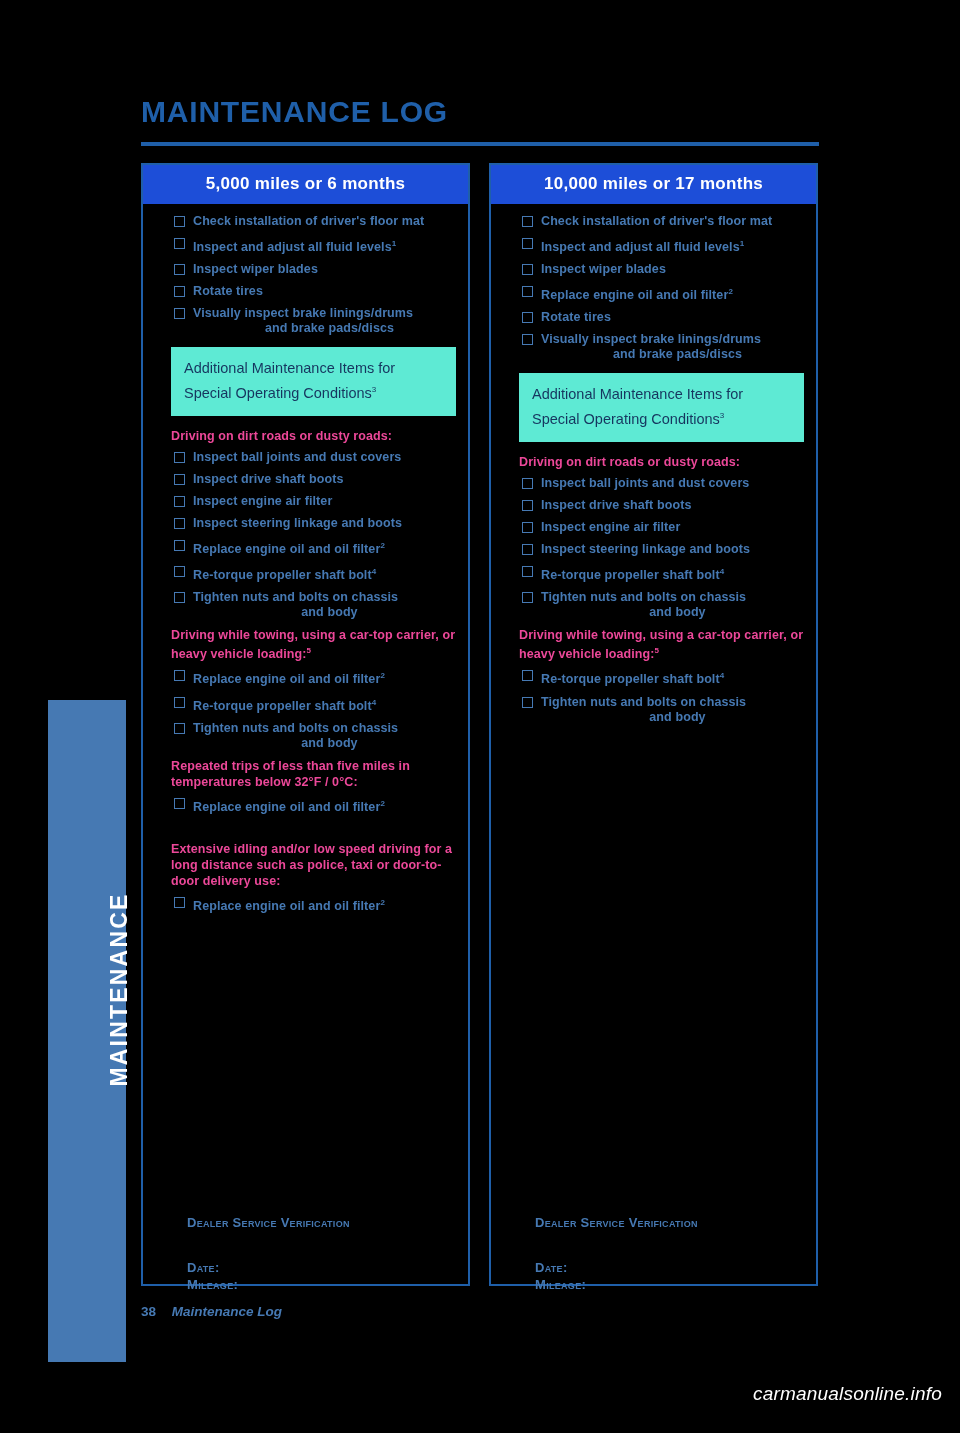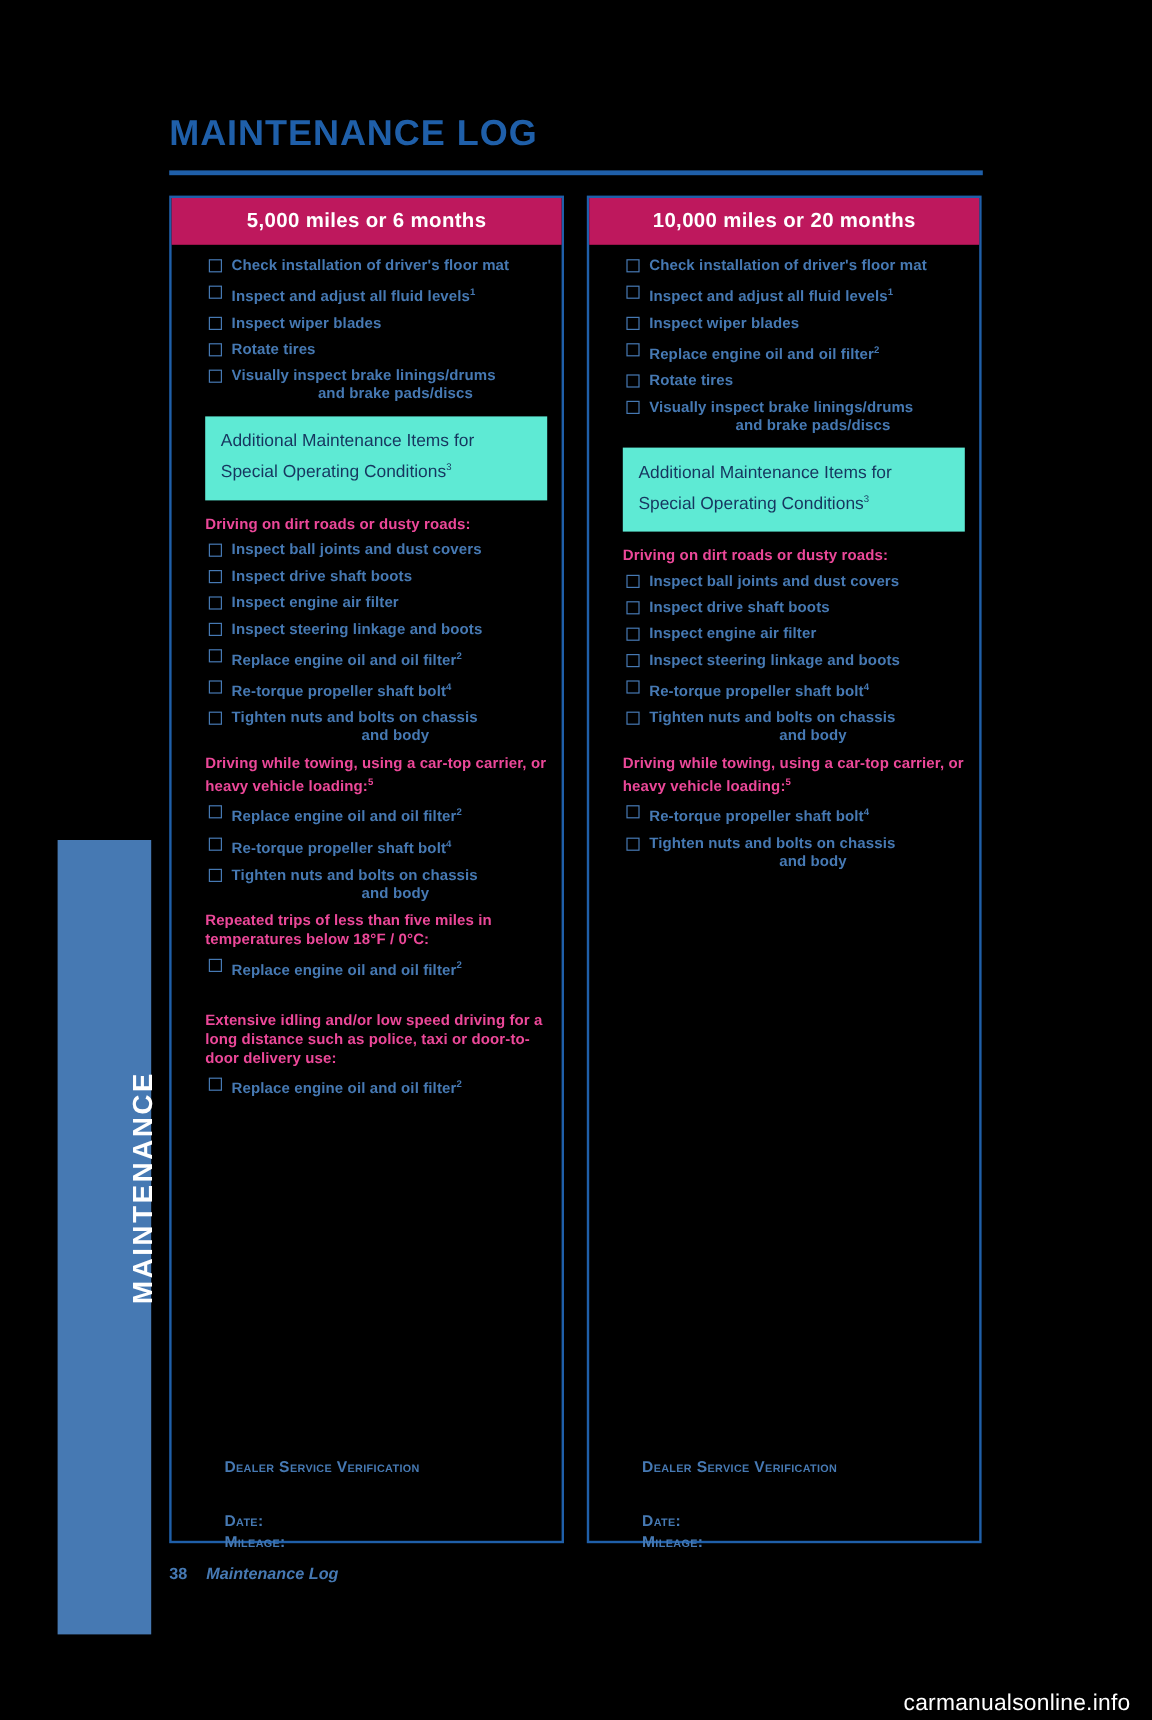--- a/index.html
+++ b/index.html
@@ -69,21 +69,21 @@
     width: 329px;
     height: 1123px;
     border: 2px solid #1f5fa9;
     box-sizing: border-box;
     background: #000000;
   }
   .col-left { left: 0; }
   .col-right { left: 348px; }
 
   .col-header {
-    background: #be185d;
+    background: #1d4ed8;
     color: #ffffff;
     text-align: center;
     font-size: 17px;
     font-weight: bold;
     padding: 9px 0 10px 0;
     letter-spacing: 0.3px;
   }
 
   .col-body {
     padding: 10px 12px 0 28px;
@@ -167,24 +167,25 @@
     color: #4679b3;
     font-size: 13.5px;
     font-weight: bold;
   }
   .footer .pg { margin-right: 12px; }
   .footer .ft { font-style: italic; font-weight: bold; }
 
   .watermark {
     position: absolute;
     right: 18px;
-    bottom: 2px;
+    bottom: 28px;
     color: #ffffff;
     font-size: 19px;
     letter-spacing: 0.2px;
+    font-style: italic;
   }
 </style>
 </head>
 <body>
 
 <div class="side-bar">
   <div class="side-bar-label">MAINTENANCE</div>
 </div>
 
 <div class="page-title">MAINTENANCE LOG</div>
@@ -220,42 +221,42 @@
         <li><span class="chk"></span><span>Tighten nuts and bolts on chassis</span><span class="cont">and body</span></li>
       </ul>
 
       <div class="cond-head"><span>Driving while towing, using a car-top carrier, or heavy vehicle loading:</span><sup>5</sup></div>
       <ul class="checklist">
         <li><span class="chk"></span><span>Replace engine oil and oil filter</span><sup>2</sup></li>
         <li><span class="chk"></span><span>Re-torque propeller shaft bolt</span><sup>4</sup></li>
         <li><span class="chk"></span><span>Tighten nuts and bolts on chassis</span><span class="cont">and body</span></li>
       </ul>
 
-      <div class="cond-head">Repeated trips of less than five miles in temperatures below 18°F / 0°C:</div>
+      <div class="cond-head">Repeated trips of less than five miles in temperatures below 32°F / 0°C:</div>
       <ul class="checklist">
         <li><span class="chk"></span><span>Replace engine oil and oil filter</span><sup>2</sup></li>
       </ul>
 
       <div class="cond-head spaced">Extensive idling and/or low speed driving for a long distance such as police, taxi or door-to-door delivery use:</div>
       <ul class="checklist">
         <li><span class="chk"></span><span>Replace engine oil and oil filter</span><sup>2</sup></li>
       </ul>
 
       <div class="sig" style="top:1010px; position:absolute;">
         <div class="sig-label">Dealer Service Verification</div>
         <div class="sig-gap"></div>
         <div class="sig-label">Date:</div>
         <div class="sig-label">Mileage:</div>
       </div>
 
     </div>
   </div>
 
   <div class="col col-right">
-    <div class="col-header">10,000 miles or 20 months</div>
+    <div class="col-header">10,000 miles or 17 months</div>
     <div class="col-body">
 
       <ul class="checklist">
         <li><span class="chk"></span><span>Check installation of driver's floor mat</span></li>
         <li><span class="chk"></span><span>Inspect and adjust all fluid levels</span><sup>1</sup></li>
         <li><span class="chk"></span><span>Inspect wiper blades</span></li>
         <li><span class="chk"></span><span>Replace engine oil and oil filter</span><sup>2</sup></li>
         <li><span class="chk"></span><span>Rotate tires</span></li>
         <li><span class="chk"></span><span>Visually inspect brake linings/drums</span><span class="cont">and brake pads/discs</span></li>
       </ul>

